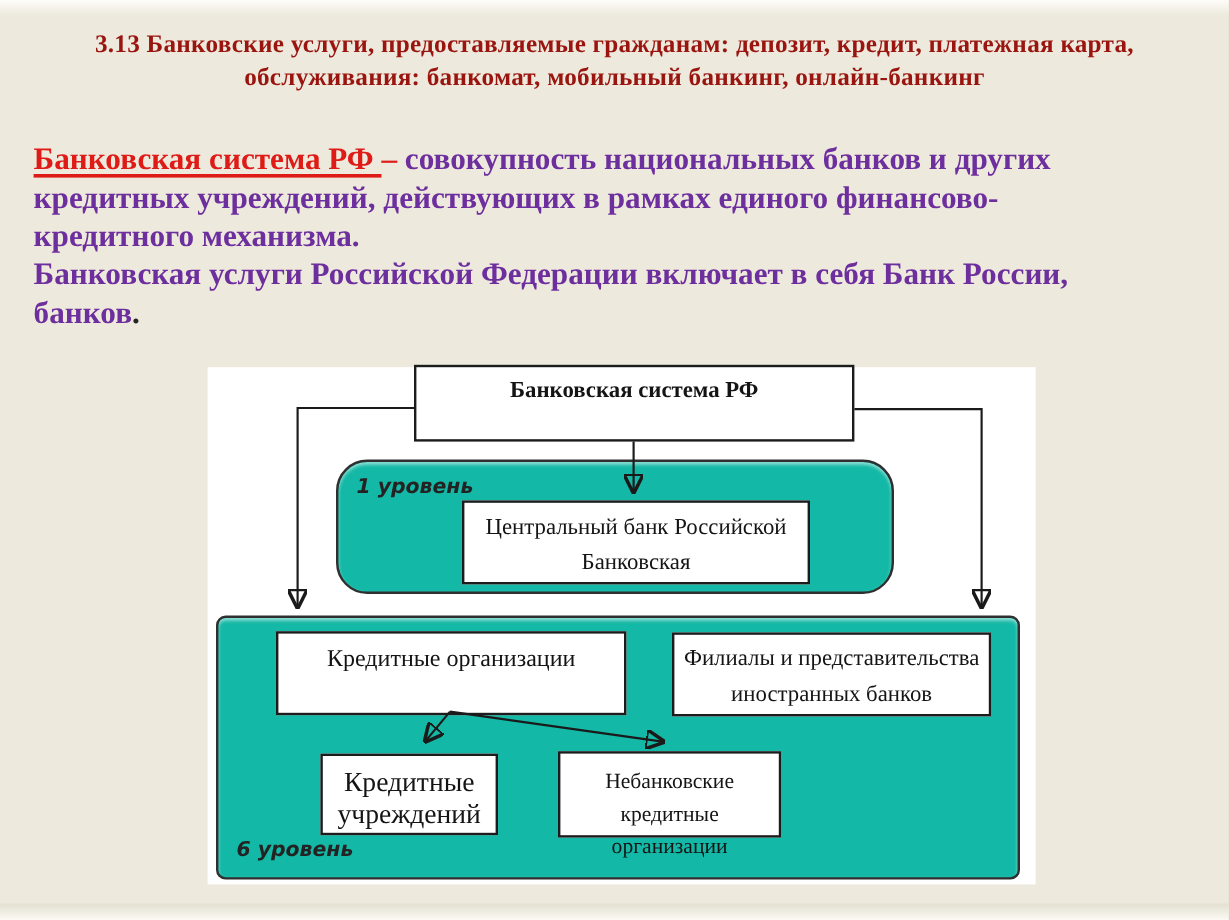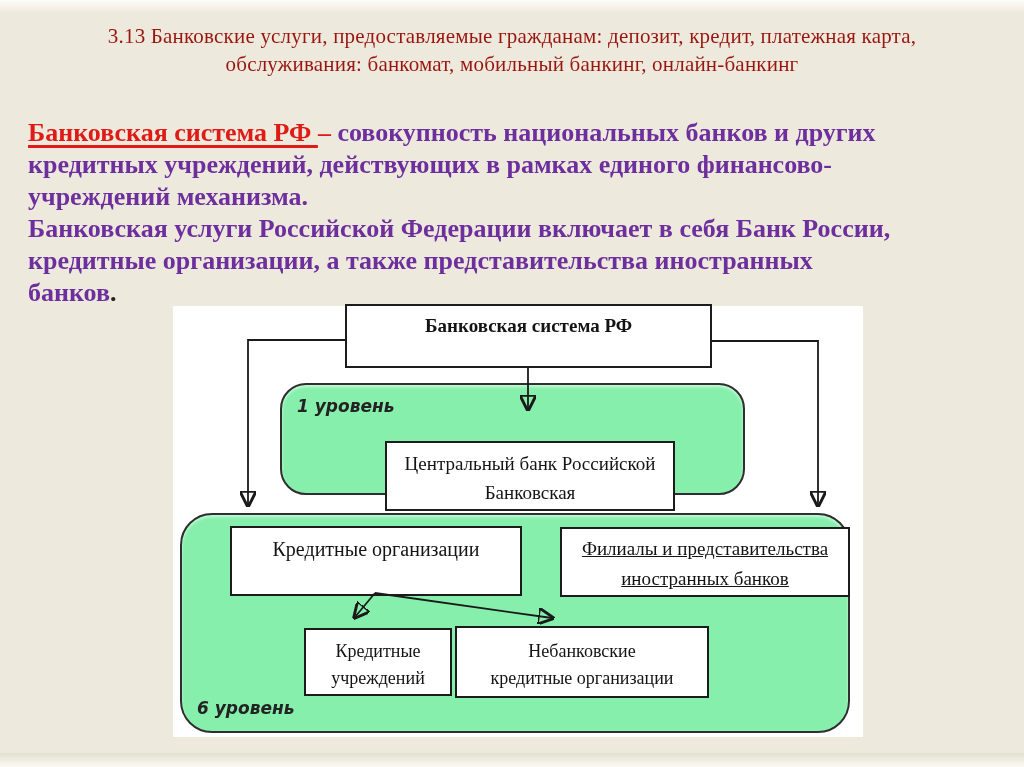--- a/index.html
+++ b/index.html
@@ -4,68 +4,67 @@
 <style>
   html,body{margin:0;padding:0;}
   body{background:#d6d2c6;font-family:"Liberation Serif", serif;}
   .slide{position:relative;width:1024px;height:767px;background:#EDE9DC;overflow:hidden;}
   .edge-top{position:absolute;top:0;left:0;width:1024px;height:13px;
     background:linear-gradient(#FDFCF8,#EDE9DC);}
   .edge-bottom{position:absolute;bottom:0;left:0;width:1024px;height:14px;
     background:linear-gradient(#E3DFD1,#FBFAF4);}
   
   .title{position:absolute;top:22px;left:0;width:1024px;text-align:center;
-    color:#9A1510;font-weight:normal;font-size:21px;line-height:28px;letter-spacing:.2px;}
+    color:#9A1510;font-weight:bold;font-size:21px;line-height:28px;letter-spacing:.2px;}
   
   .bodytext{position:absolute;top:117px;left:28px;width:985px;
     font-weight:bold;font-size:26px;line-height:32px;color:#6E2F9E;}
   .bline{white-space:nowrap;font-family:Liberation Serif, serif;}
   .term{color:#DF1B17;text-decoration:underline;text-decoration-thickness:2.5px;text-underline-offset:4px;}
   .red{color:#DF1B17;}
   .purple{color:#6E2F9E;}
   .dark{color:#242424;}
   
   .diagram{position:absolute;left:173px;top:306px;width:690px;height:431px;background:#FFFFFF;}
   .box{position:absolute;background:#FFFFFF;border:2px solid #1C1C1C;
     text-align:center;color:#141414;box-sizing:border-box;}
-  .container{position:absolute;background:#86efac;border:2px solid #2F2F2F;box-sizing:border-box;
+  .container{position:absolute;background:#14b8a6;border:2px solid #2F2F2F;box-sizing:border-box;
     box-shadow:inset 0 2px 3px rgba(255,255,255,.55);}
   .lvl-label{position:absolute;font-family:"DejaVu Sans", sans-serif;font-weight:bold;
     font-style:italic;font-size:17px;color:#232323;}
   .root{left:172px;top:-2px;width:367px;height:64px;font-weight:bold;font-size:19px;padding-top:9px;}
   .lvl1{left:107px;top:77px;width:465px;height:112px;border-radius:26px;}
   .lvl1 .lvl-label{left:15px;top:11px;}
-  .cb{left:103px;top:32px;width:290px;height:70px;font-size:19px;line-height:29px;padding-top:6px;margin-top:24px;}
-  .lvl2{left:7px;top:207px;width:670px;height:220px;border-radius:32px;}
+  .cb{left:103px;top:32px;width:290px;height:70px;font-size:19px;line-height:29px;padding-top:6px;}
+  .lvl2{left:7px;top:207px;width:670px;height:220px;border-radius:8px;}
   .ko{left:48px;top:11px;width:292px;height:70px;font-size:20px;padding-top:10px;}
-  .fil{left:378px;top:12px;width:290px;height:70px;font-size:19px;line-height:30px;padding-top:5px;text-decoration:underline;}
-  .ko2{left:85px;top:113px;width:148px;height:68px;font-size:18px;line-height:27px;padding-top:8px;margin-left:37px;}
-  .nko{left:273px;top:111px;width:254px;height:72px;font-size:18px;line-height:27px;padding-top:10px;text-align:center;}
+  .fil{left:378px;top:12px;width:266px;height:70px;font-size:19px;line-height:30px;padding-top:5px;}
+  .ko2{left:85px;top:113px;width:148px;height:68px;font-size:23px;line-height:27px;padding-top:8px;}
+  .nko{left:283px;top:111px;width:186px;height:72px;font-size:18px;line-height:27px;padding-top:10px;text-align:center;}
   .lvl2 .lvl-label{left:15px;top:183px;}
   .arrows{position:absolute;left:0;top:0;pointer-events:none;}
   .arrows path{stroke:#1A1A1A;stroke-width:1.8;fill:none;}
 </style>
 </head>
 <body>
 
 <div class="slide">
   <div class="edge-top"></div>
   <div class="edge-bottom"></div>
 
   <div class="title">
     <div>3.13 Банковские услуги, предоставляемые гражданам: депозит, кредит, платежная карта,</div>
     <div>обслуживания: банкомат, мобильный банкинг, онлайн-банкинг</div>
   </div>
 
   <div class="bodytext">
     <div class="bline"><span class="term">Банковская система РФ&nbsp;</span><span class="red">– </span><span class="purple">совокупность национальных банков и других</span></div>
     <div class="bline purple">кредитных учреждений, действующих в рамках единого финансово-</div>
-    <div class="bline purple">учреждений механизма.</div>
+    <div class="bline purple">кредитного механизма.</div>
     <div class="bline purple">Банковская услуги Российской Федерации включает в себя Банк России,</div>
-    <div class="bline purple">кредитные организации, а также представительства иностранных</div>
     <div class="bline"><span class="purple">банков</span><span class="dark">.</span></div>
   </div>
 
   <div class="diagram">
 
     <div class="box root">
       <span>Банковская система РФ</span>
     </div>
 
     <div class="container lvl1">

